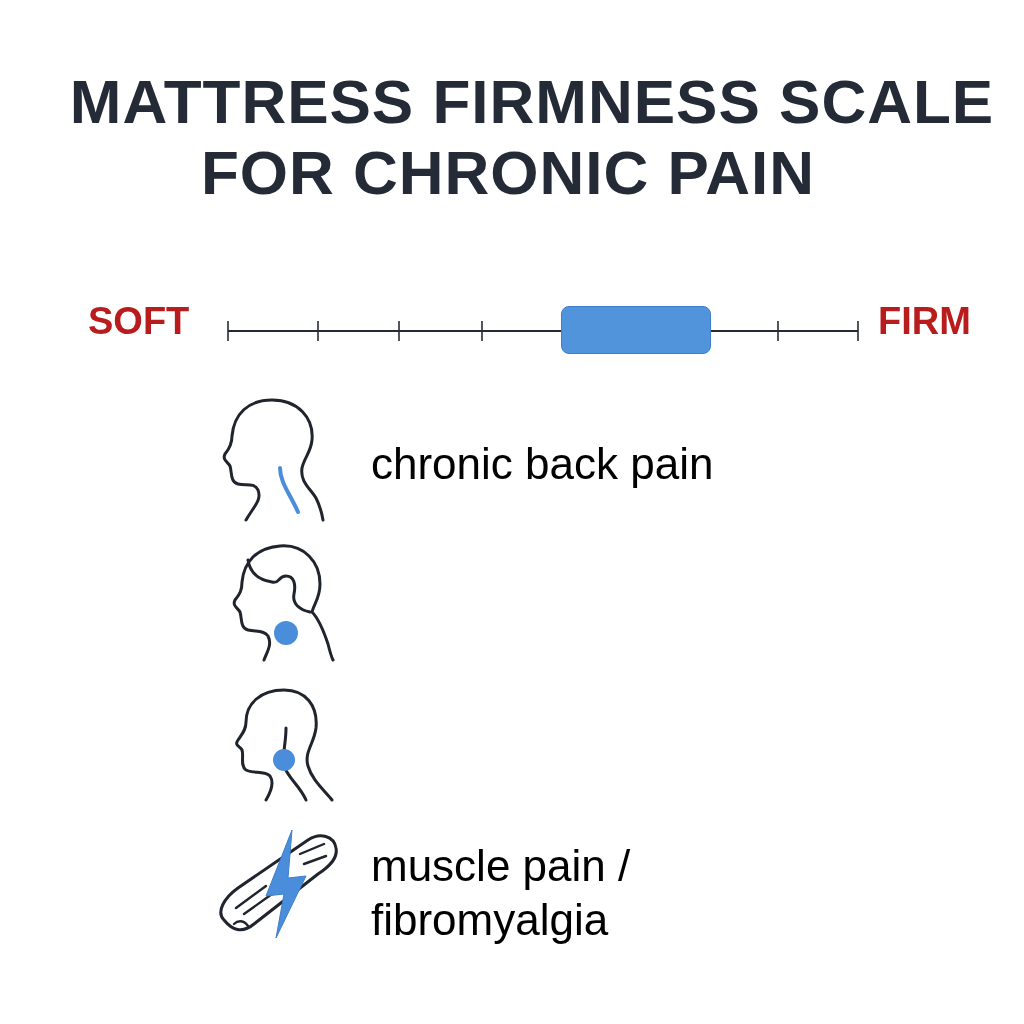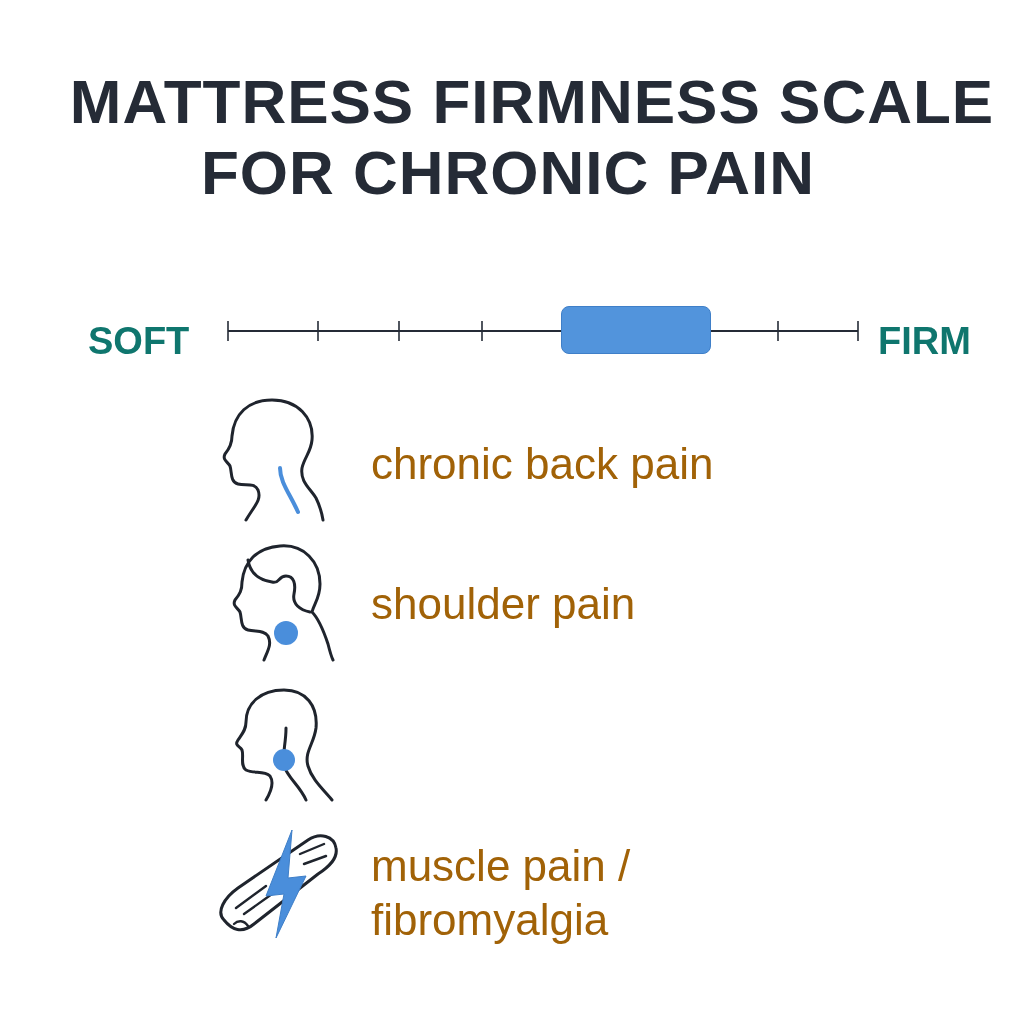--- a/index.html
+++ b/index.html
@@ -2,29 +2,29 @@
 <html><head>
 <meta charset="utf-8">
 <style>
   html, body { margin:0; padding:0; }
   body { width:1024px; height:1024px; background:#ffffff; position:relative; overflow:hidden;
          font-family:"Liberation Sans", "DejaVu Sans", sans-serif; color:#252b36; }
   .title { position:absolute; left:0; width:1024px; text-align:center; font-weight:700;
            font-size:62px; letter-spacing:1px; color:#252b36; line-height:72px; }
   .t1 { top:66px; left:20px; }
   .t2 { top:137px; left:-4px; }
-  .scale-label { position:absolute; font-weight:700; font-size:38px; color:#0f766e; top:320px; }
+  .scale-label { position:absolute; font-weight:700; font-size:38px; color:#b91c1c; top:300px; }
   .soft { left:88px; }
   .firm { left:878px;text-align:center; }
   .scale { position:absolute; left:0; top:0; width:1024px; height:1024px; }
   .marker { position:absolute; left:561px; top:306px; width:150px; height:48px; background:#5294dc;
             border:1px solid #3f7fc8; border-radius:8px; box-sizing:border-box; }
   .row { position:absolute; left:210px; width:700px; }
   .icon { position:absolute; left:0; top:0; width:130px; height:140px; }
-  .label { position:absolute; left:161px; font-size:44px; color:#a16207; line-height:52px; white-space:nowrap; }
+  .label { position:absolute; left:161px; font-size:44px; color:#000000; line-height:52px; white-space:nowrap; }
 </style>
 </head>
 <body>
 
 <div>
   <div class="title t1">MATTRESS FIRMNESS SCALE</div>
   <div class="title t2">FOR CHRONIC PAIN</div>
 </div>
 
 <div>
@@ -51,21 +51,20 @@
   </svg>
   <div class="label" style="top:50px;">chronic back pain</div>
 </div>
 
 <div class="row" style="top:532px;height:140px;">
   <svg class="icon" viewBox="0 0 130 140" fill="none">
     <path d="M54 128 C58 118 62 112 58 104 C54 98 46 100 38 98 C30 96 32 86 30 80 C28 76 22 74 25 68 C30 62 32 58 32 50 C34 30 46 16 70 14 C94 12 110 30 110 52 C110 66 104 72 102 80 C108 86 114 100 118 112 C120 120 122 126 123 128" stroke="#1f242d" stroke-width="3" stroke-linecap="round" stroke-linejoin="round"></path>
     <path d="M38 28 C40 40 48 48 62 50 C70 52 68 44 76 44 C84 44 86 52 84 62 C82 72 90 78 100 80" stroke="#1f242d" stroke-width="3" stroke-linecap="round" stroke-linejoin="round"></path>
     <circle cx="76" cy="101" r="12" fill="#4a8edb"></circle>
   </svg>
-  <div class="label" style="top:46px;">shoulder pain</div>
 </div>
 
 <div class="row" style="top:672px;height:140px;">
   <svg class="icon" viewBox="0 0 130 140" fill="none">
     <path d="M56 128 C62 118 64 110 60 104 C54 98 44 102 36 98 C30 94 34 84 32 78 C30 74 24 74 28 68 C32 62 36 58 36 50 C36 32 50 18 74 18 C96 18 108 34 106 56 C104 72 94 80 98 94 C102 108 114 118 122 128" stroke="#1f242d" stroke-width="3" stroke-linecap="round" stroke-linejoin="round"></path>
     <path d="M76 56 C76 72 72 82 74 94 C78 106 90 114 96 128" stroke="#1f242d" stroke-width="3" stroke-linecap="round"></path>
     <circle cx="74" cy="88" r="11" fill="#4a8edb"></circle>
   </svg>
 </div>
 

